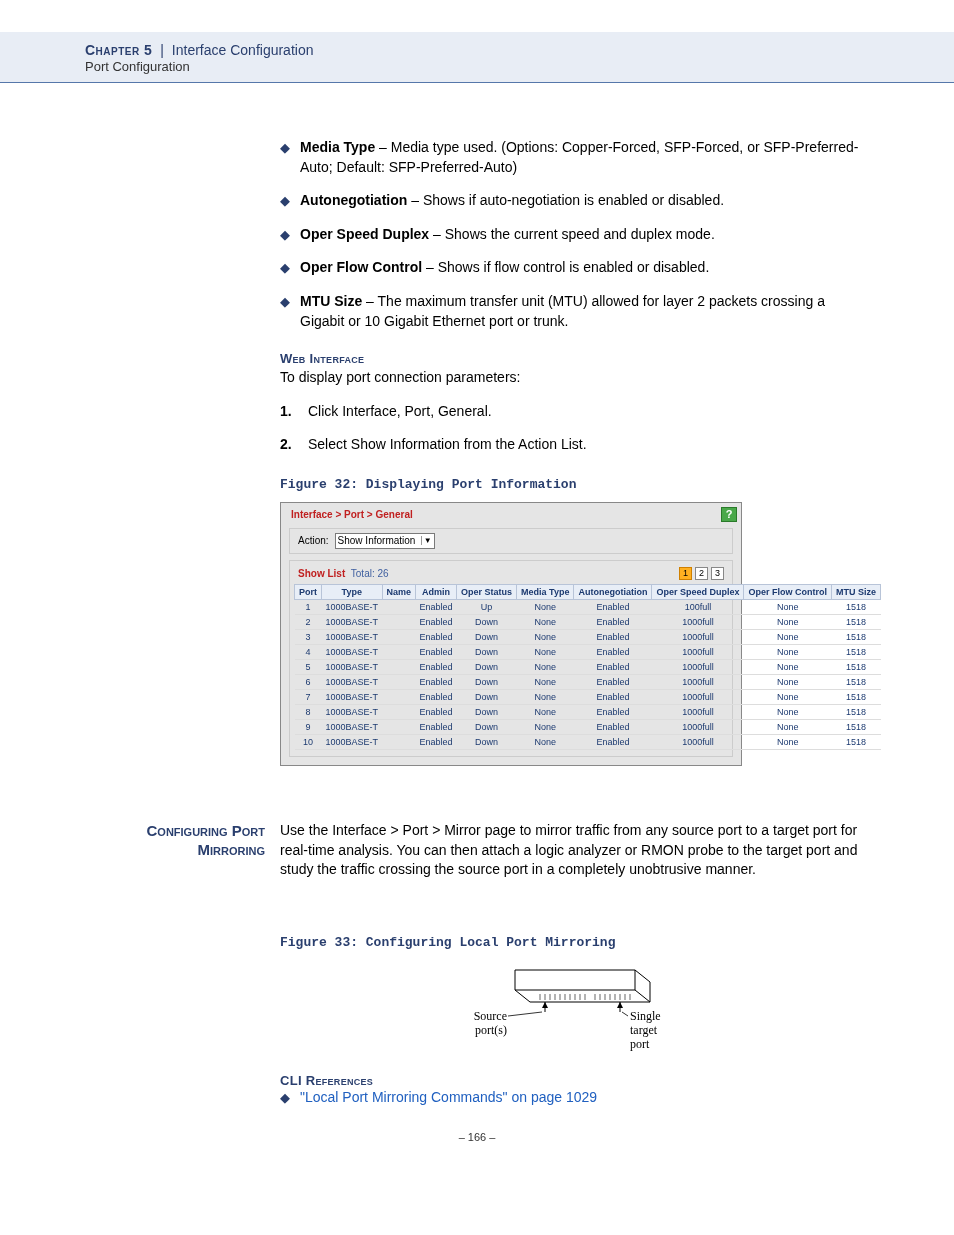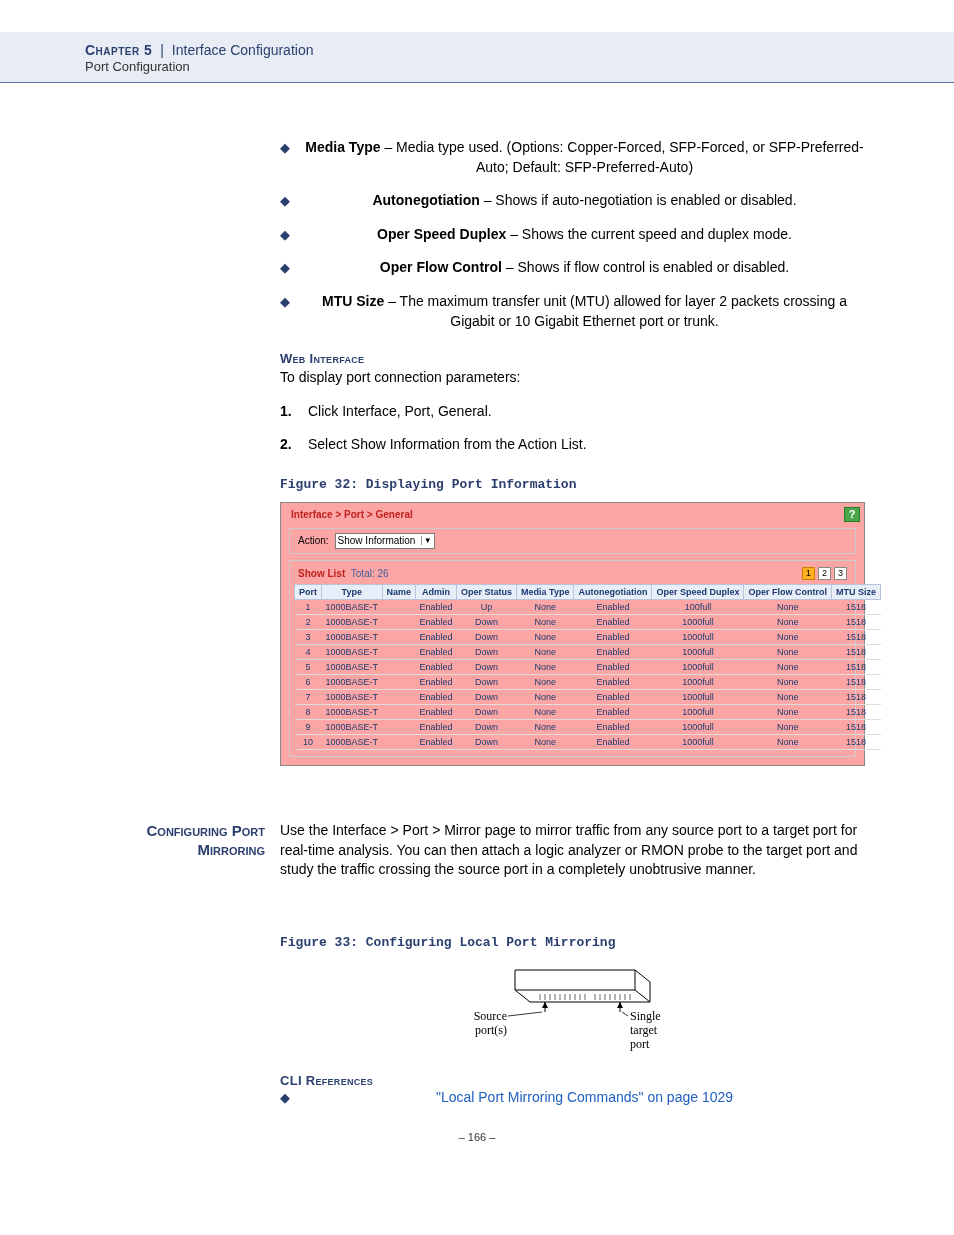--- a/index.html
+++ b/index.html
@@ -30,21 +30,21 @@
     .subtitle-line {
       color: #333;
       font-size: 13px;
       margin-top: 1px;
     }
     .content {
       margin-left: 280px;
       margin-right: 85px;
       margin-top: 55px;
     }
-    ul.diamond { list-style: none; padding-left: 20px; text-align: center; }
+    ul.diamond { list-style: none; padding-left: 20px; }
     ul.diamond li {
       position: relative;
       margin-bottom: 14px;
       line-height: 1.4;
     }
     ul.diamond li::before {
       content: "◆";
       position: absolute;
       left: -20px;
       top: 1px;
@@ -81,22 +81,22 @@
     .figure-caption {
       font-weight: bold;
       color: #2a3f6e;
       font-size: 13px;
       margin-top: 22px;
       margin-bottom: 10px;
       font-family: Liberation Mono, monospace;
     }
     .screenshot-panel {
       border: 1px solid #888;
-      background: #fca5a5;
-      width: 585px;
+      background: #e5e5e5;
+      width: 462px;
       font-size: 10px;
       font-family: Arial, sans-serif;
     }
     .panel-top {
       display: flex;
       align-items: center;
       justify-content: space-between;
       padding: 4px 4px 4px 10px;
     }
     .breadcrumb {

